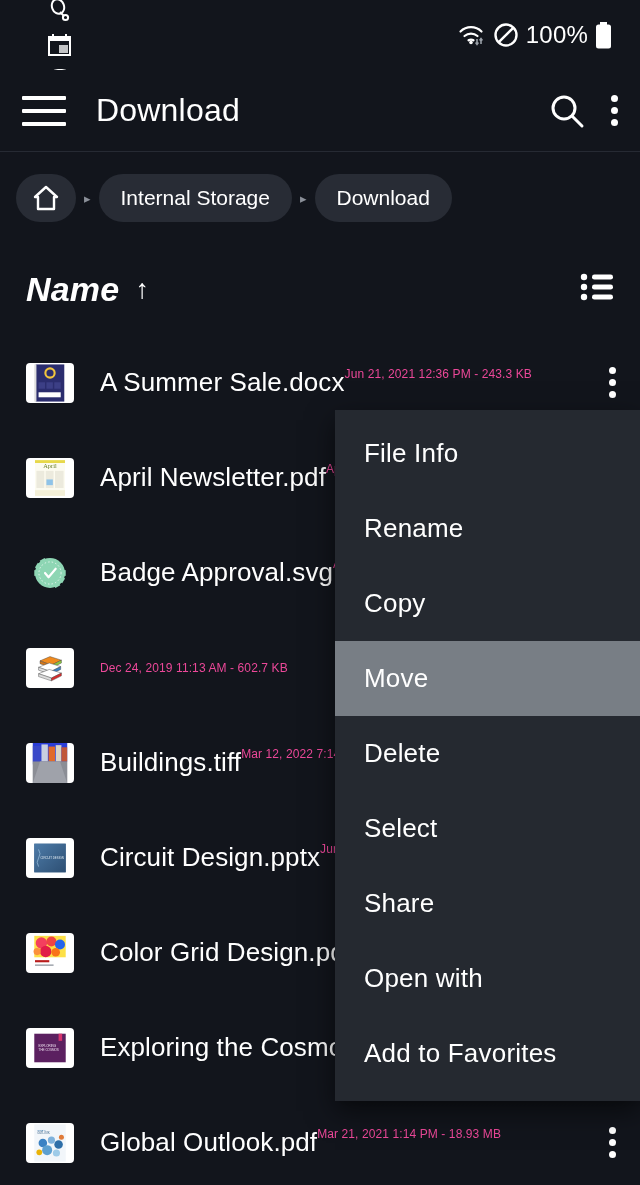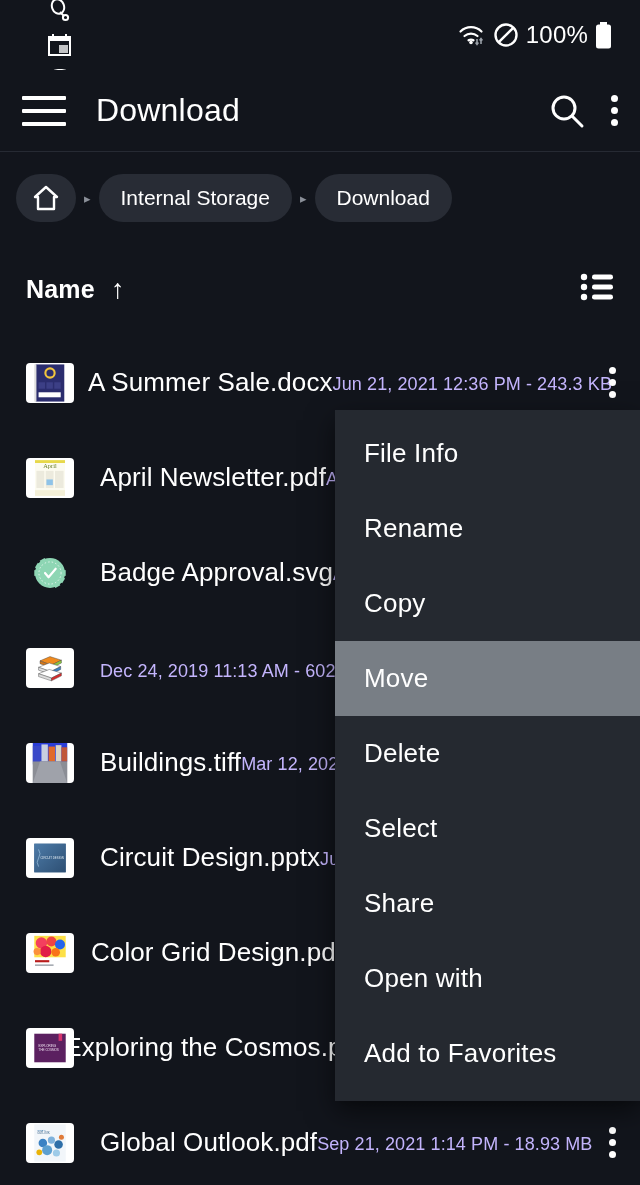--- a/index.html
+++ b/index.html
@@ -50,38 +50,38 @@
     padding:0 22px; font-size:21px; white-space:nowrap; cursor:pointer;
   }
   .crumb-home{ width:60px; padding:0; justify-content:center; }
   .crumb-sep{ color:#8b9099; font-size:13px; padding:0 2px; }
 
   
   .sortbar{
     position:absolute; top:243px; left:0; width:640px; height:92px;
     display:flex; align-items:center; padding:0 26px;
   }
-  .sort-name{ color:#ffffff; font-size:25px; font-weight:700; letter-spacing:.2px; }
+  .sort-name{ color:#ffffff; font-size:34px; font-weight:700; letter-spacing:.2px;font-style:italic; }
   .sort-arrow{ color:#ffffff; font-size:27px; margin-left:16px; line-height:1; }
   .viewmode{ margin-left:auto; cursor:pointer; }
 
   
   .filelist{ position:absolute; top:335px; left:0; width:640px; }
   .row{
     position:relative; height:95px; display:flex; align-items:center;
     padding:0 16px 0 26px;
   }
   .thumb{
     width:48px; height:40px; flex:0 0 48px; border-radius:4px;
     background:#fff; overflow:hidden; position:relative;text-align:right;
   }
   .thumb svg{ display:block; width:100%; height:100%; }
   .meta{ margin-left:26px; display:flex; flex-direction:row; justify-content:center; min-width:0; }
   .fname{ color:#ffffff; font-size:26px; font-weight:400; white-space:nowrap; letter-spacing:.1px; }
-  .fsub{ color:#c4b5fd; font-size:18px; margin-top:7px; white-space:nowrap; letter-spacing:.1px; }
+  .fsub{ color:#ec4899; font-size:12px; white-space:nowrap; letter-spacing:.1px; }
   .row-menu{ margin-left:auto; padding:10px 12px; }
 
   
   .ctxmenu{
     position:absolute; left:335px; top:410px; width:305px;
     background:#252930;
     box-shadow:0 10px 26px rgba(0,0,0,.55);
     z-index:40; padding:6px 0 10px 0;
   }
   .ctx-item{
@@ -430,21 +430,21 @@
             <circle cx="26" cy="24" r="5" fill="#7fb2dc"></circle>
         <circle cx="36" cy="30" r="6" fill="#2f6fa8"></circle>
             <circle cx="20" cy="38" r="7" fill="#5c9fd0"></circle>
         <circle cx="33" cy="42" r="5" fill="#9ecbe8"></circle>
             <circle cx="9" cy="41" r="4" fill="#eab308"></circle>
         <circle cx="40" cy="20" r="3.5" fill="#e07b39"></circle>
           </svg>
       </div>
       <div class="meta">
         <span class="fname">Global Outlook.pdf</span>
-        <span class="fsub">Sep 21, 2021 1:14 PM - 18.93 MB</span>
+        <span class="fsub">Mar 21, 2021 1:14 PM - 18.93 MB</span>
       </div>
       <span class="row-menu dots-v">
           <span></span>
           <span></span>
           <span></span>
         </span>
     </div>
 
   </div>
 

